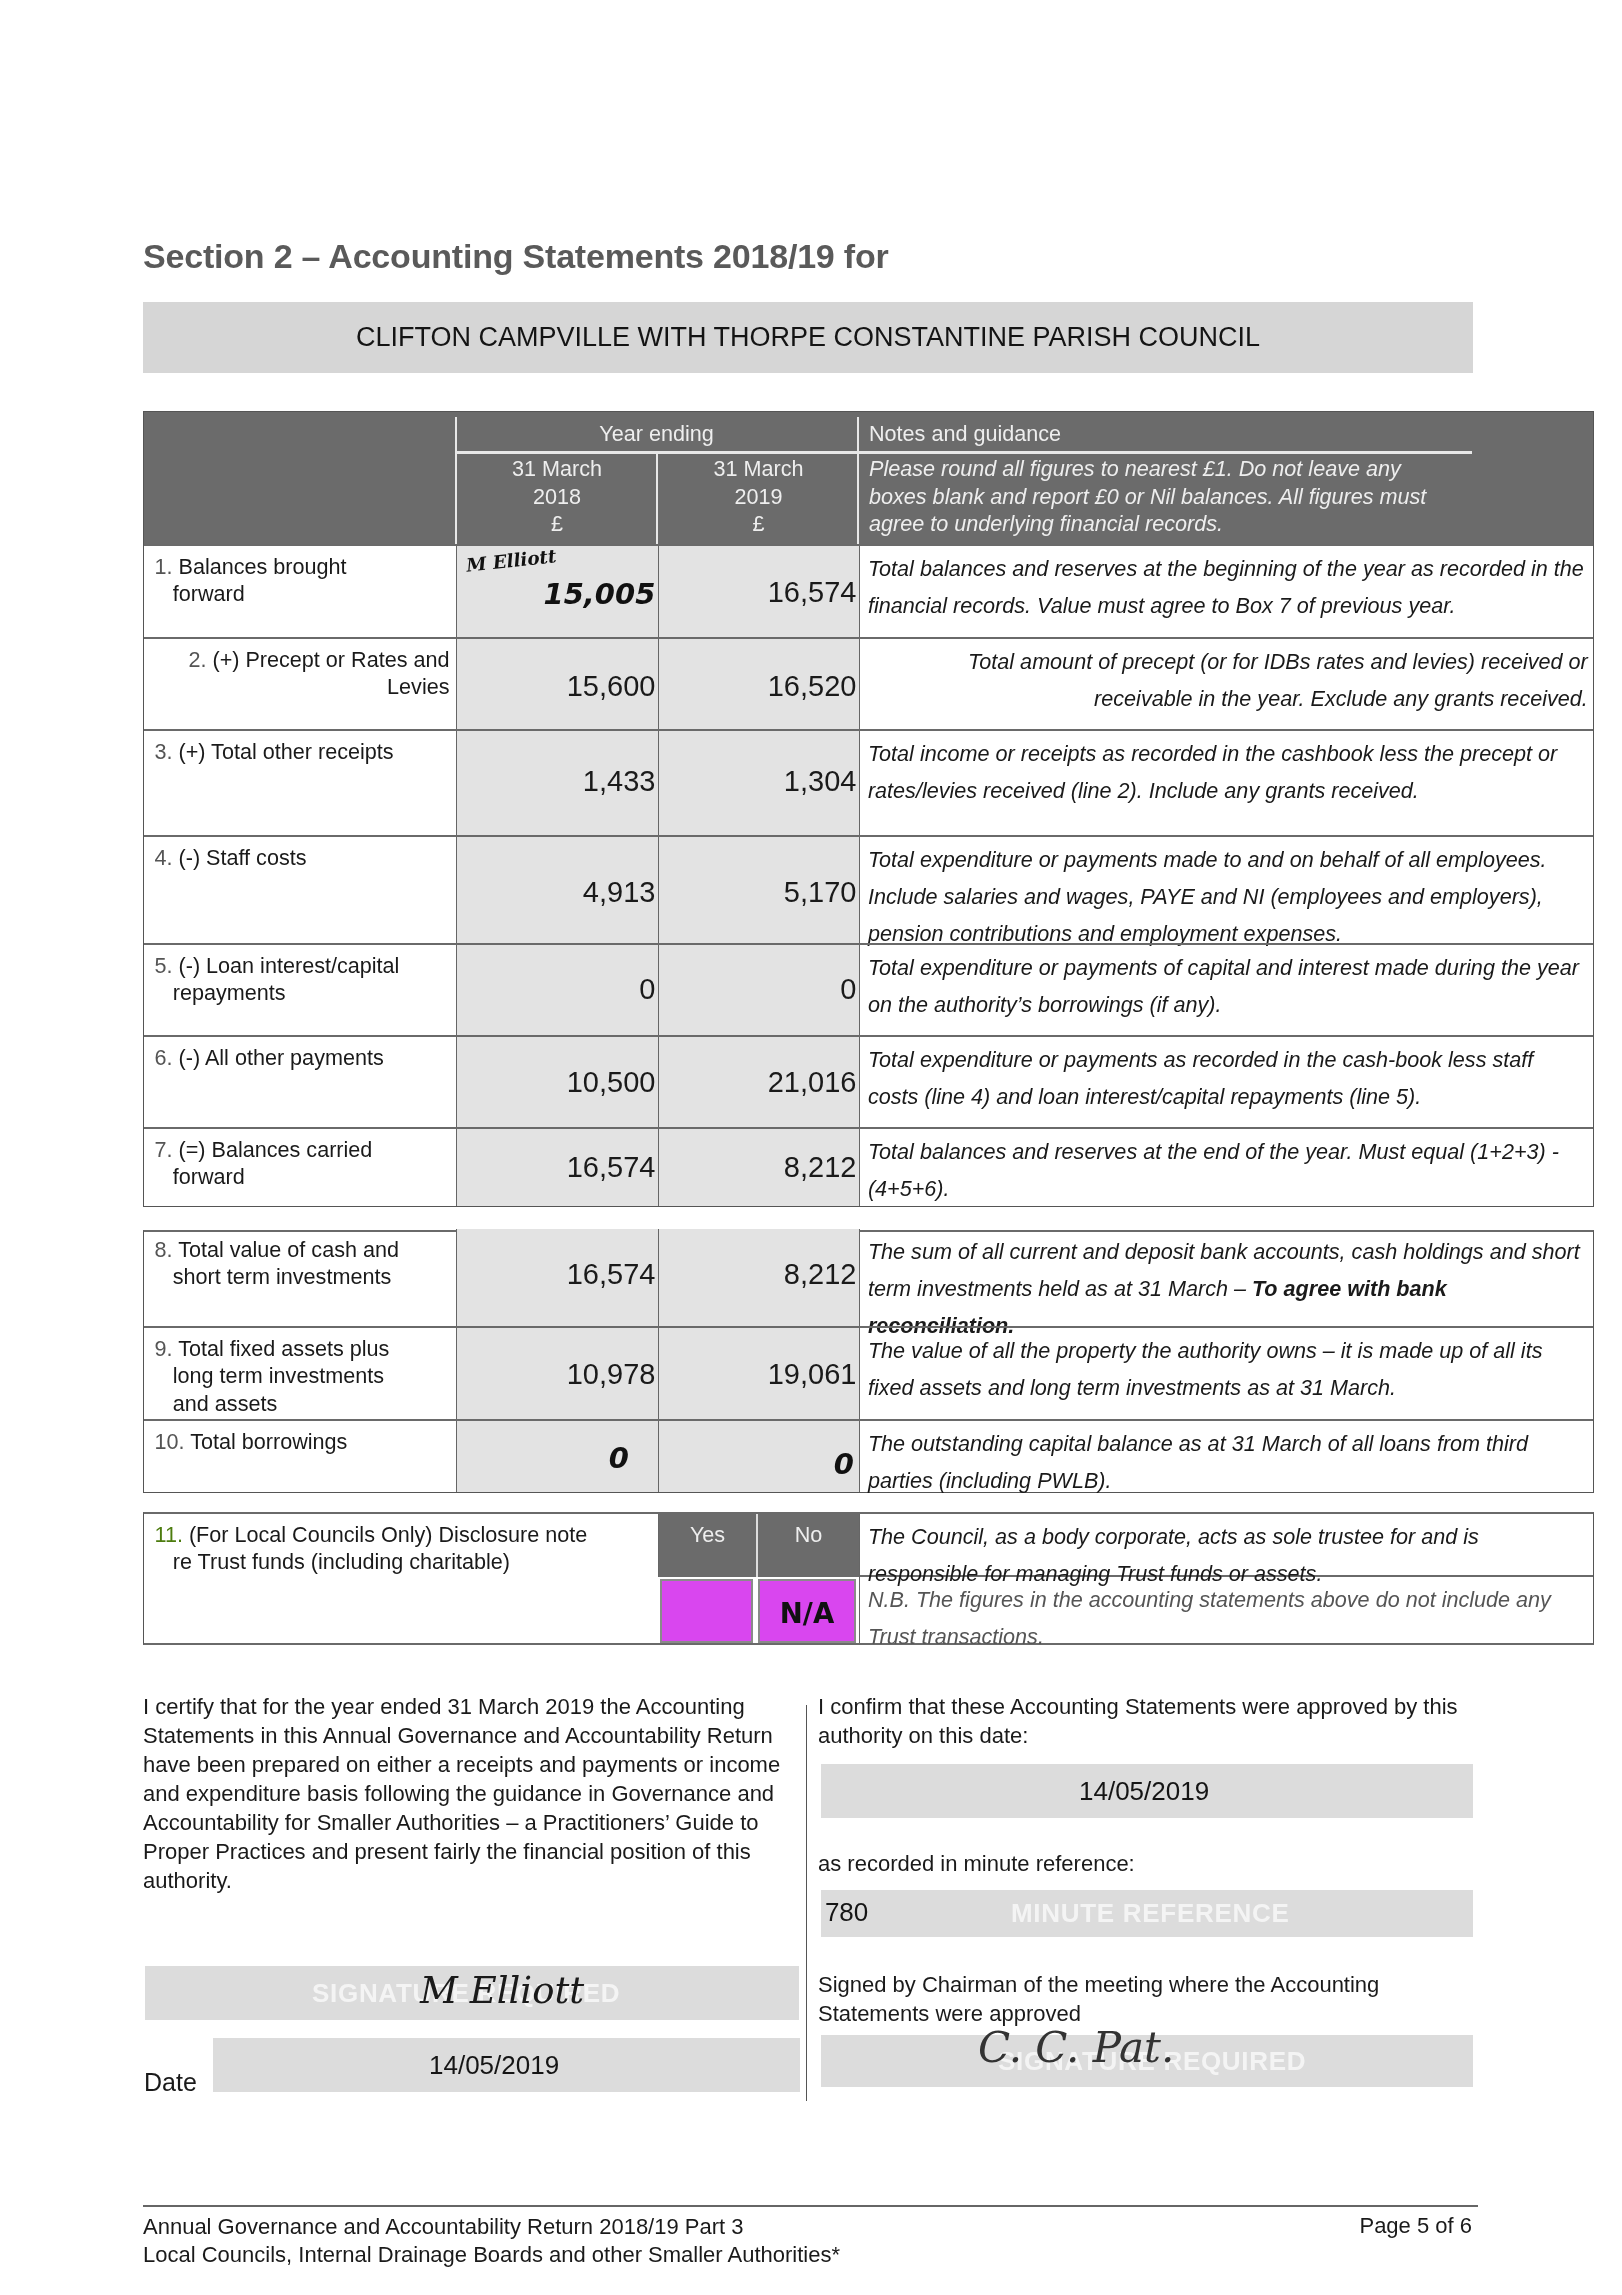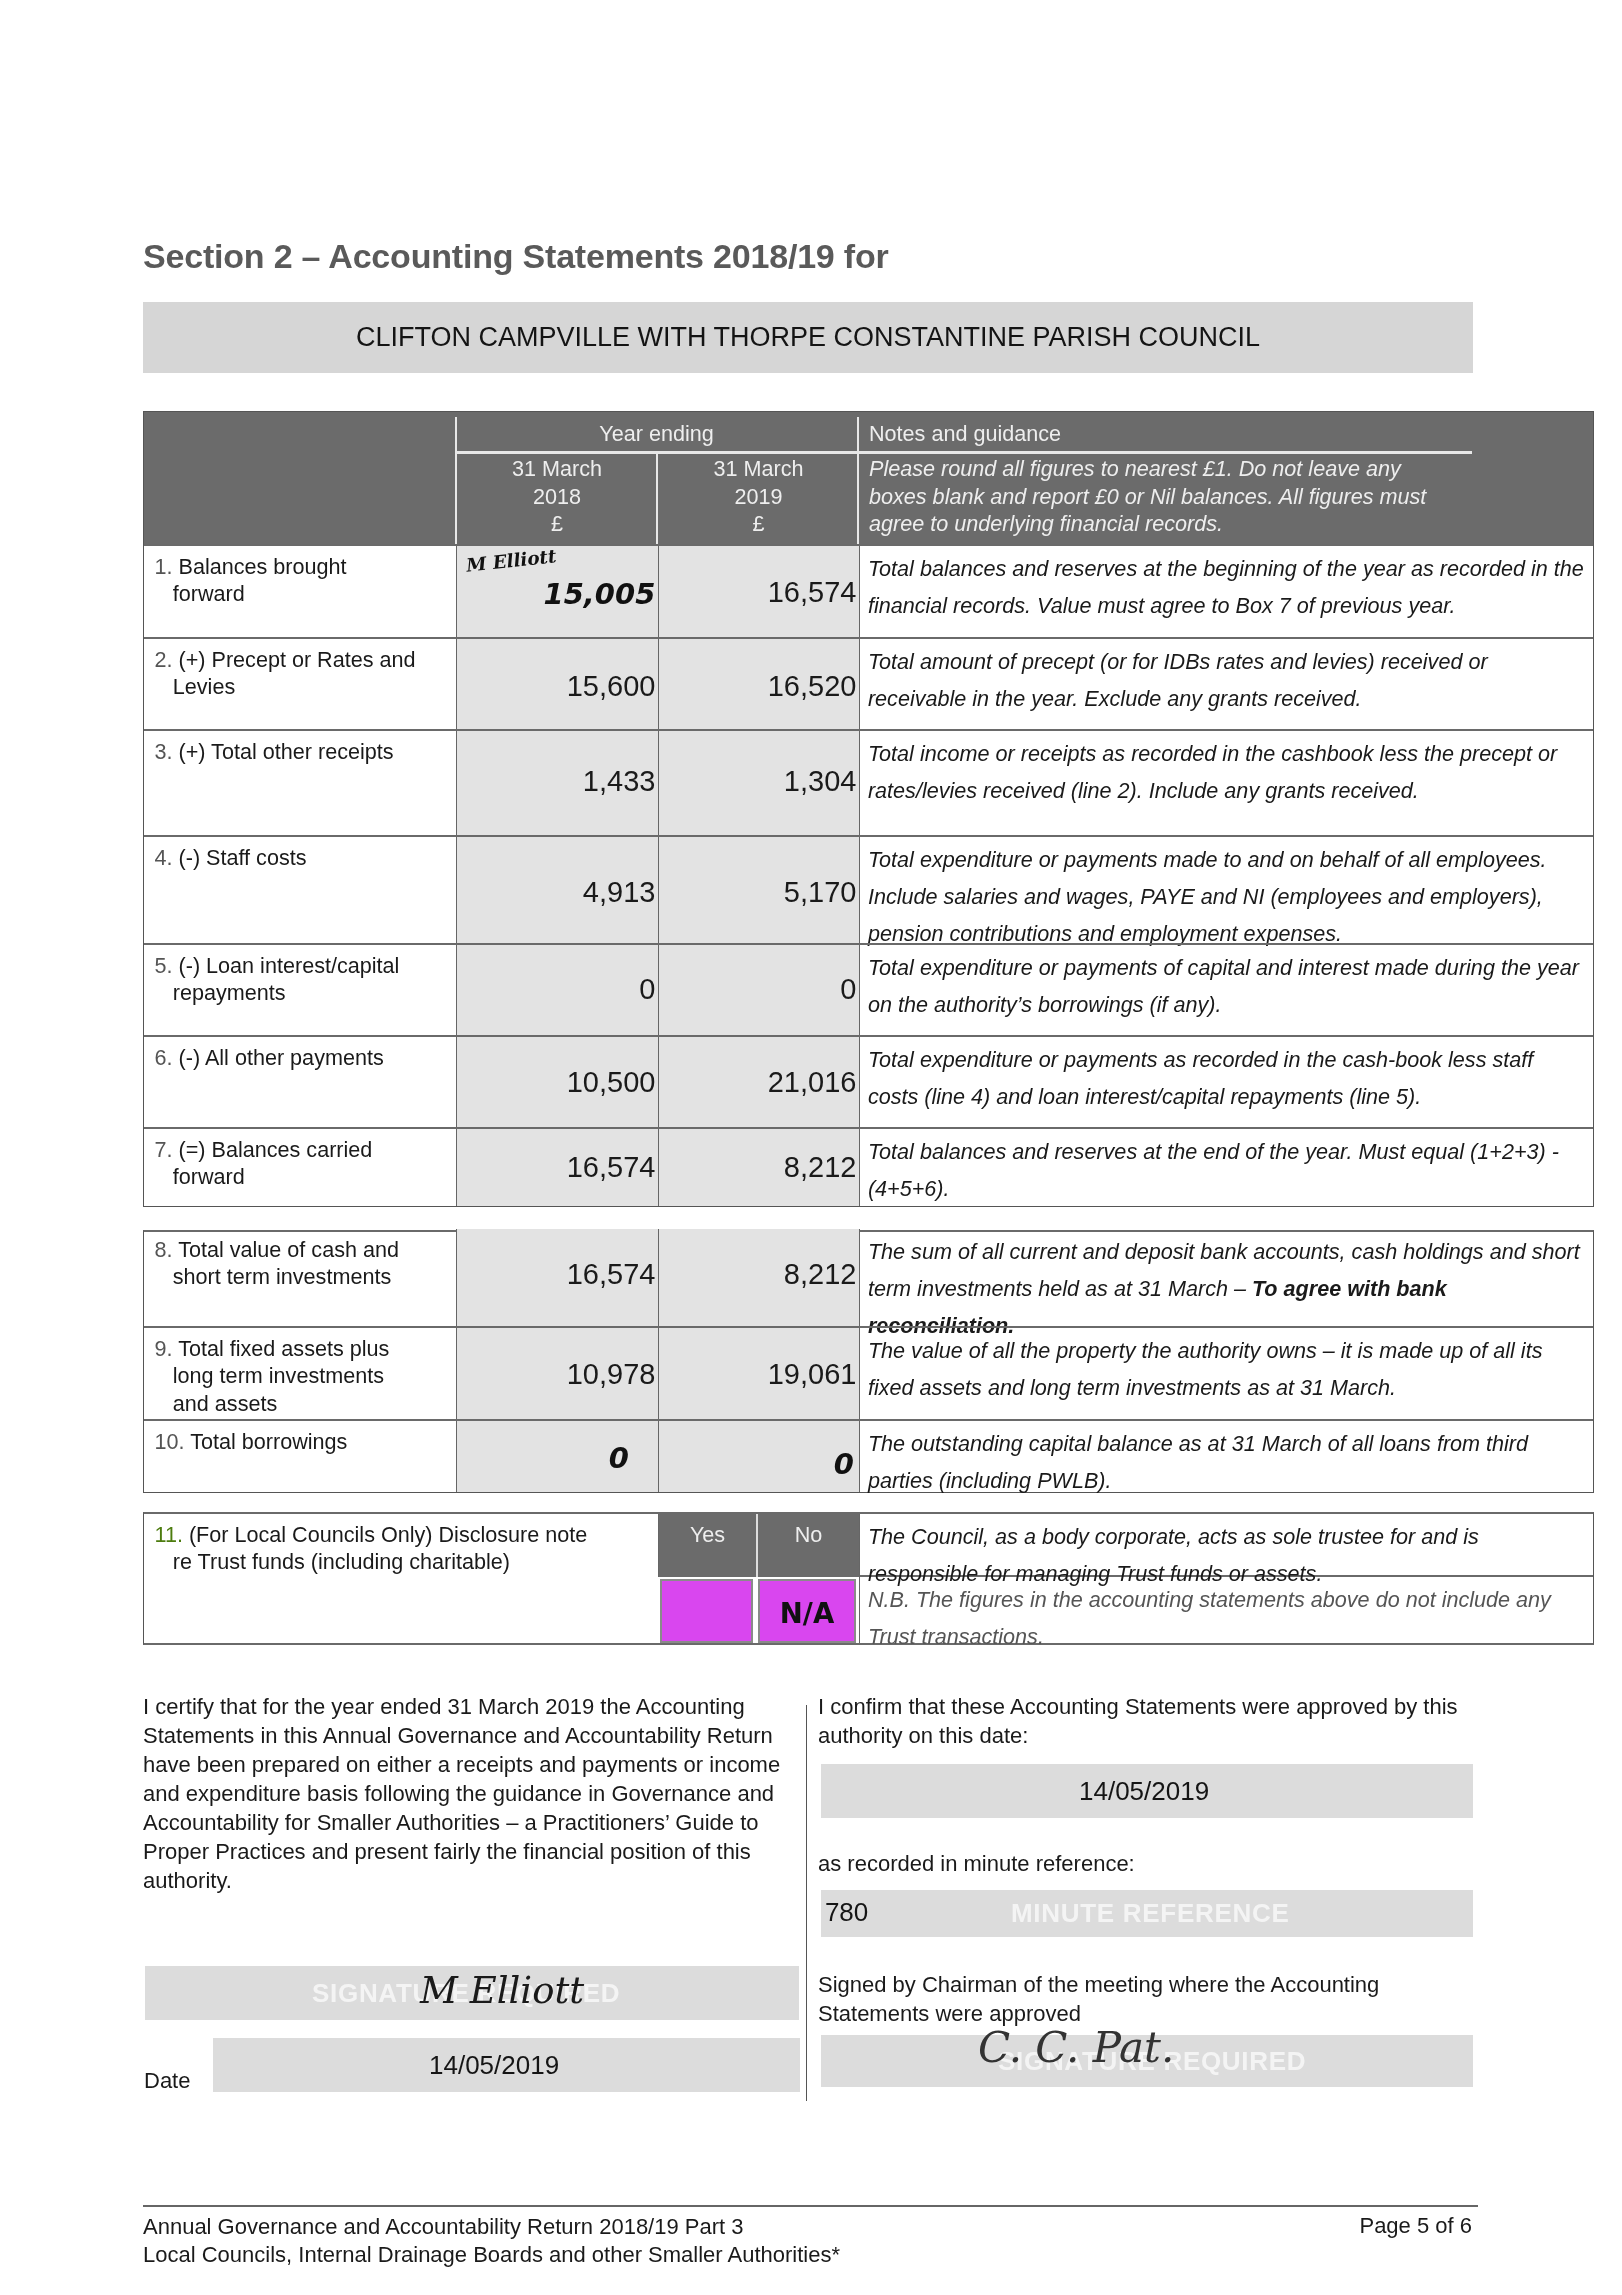--- a/index.html
+++ b/index.html
@@ -88,21 +88,21 @@
     <div class="cell c-2018">
       <span class="sig-small">M Elliott</span>
       <span class="val hand" style="top:31px;">15,005</span>
     </div>
     <div class="cell c-2019">
         <span class="val" style="top:30px;">16,574</span>
       </div>
     <div class="cell c-notes">Total balances and reserves at the beginning of the year as recorded in the financial records. Value must agree to Box 7 of previous year.</div>
   </div>
 
-  <div class="row" style="top:225px; height:92px;">
+  <div class="row" style="top:225px; height:92px;text-align:right;">
     <div class="cell c-label"><span class="num">2.</span> <span>(+) Precept or Rates and</span><span class="indent">Levies</span></div>
     <div class="cell c-2018">
         <span class="val" style="top:31px;">15,600</span>
       </div>
     <div class="cell c-2019">
         <span class="val" style="top:31px;">16,520</span>
       </div>
     <div class="cell c-notes">Total amount of precept (or for IDBs rates and levies) received or receivable in the year. Exclude any grants received.</div>
   </div>
 
@@ -213,21 +213,21 @@
   <div class="cell c-notes" style="left:715px; height:63px; bottom:auto; top:0; border-bottom:2.6px solid #6a6a6a;">The Council, as a body corporate, acts as sole trustee for and is responsible for managing Trust funds or assets.</div>
 </div>
 
 <div class="abs cert-left">
   <p>I certify that for the year ended 31 March 2019 the Accounting Statements in this Annual Governance and Accountability Return have been prepared on either a receipts and payments or income and expenditure basis following the guidance in Governance and Accountability for Smaller Authorities – a Practitioners’ Guide to Proper Practices and present fairly the financial position of this authority.</p>
 </div>
 <div class="field" style="left:145px; top:1966px; width:654px; height:54px;">
   <span class="placeholder" style="left:167px; top:11.8px;">SIGNATURE REQUIRED</span>
   <span class="signature" style="left:275px; top:2.6px;">M Elliott</span>
 </div>
-<div class="abs" style="left:144px; top:2068px; font-size:22px;">Date</div>
+<div class="abs" style="left:144px; top:2068px; font-size:25px;">Date</div>
 <div class="field" style="left:213px; top:2038px; width:587px; height:54px;">
   <span class="field-val" style="left:216px; top:11.8px;">14/05/2019</span>
 </div>
 
 <div class="abs vdiv"></div>
 
 <div class="abs cert-right">
   <div>I confirm that these Accounting Statements were approved by this authority on this date:</div>
 </div>
 <div class="field" style="left:821px; top:1764px; width:652px; height:54px;">

